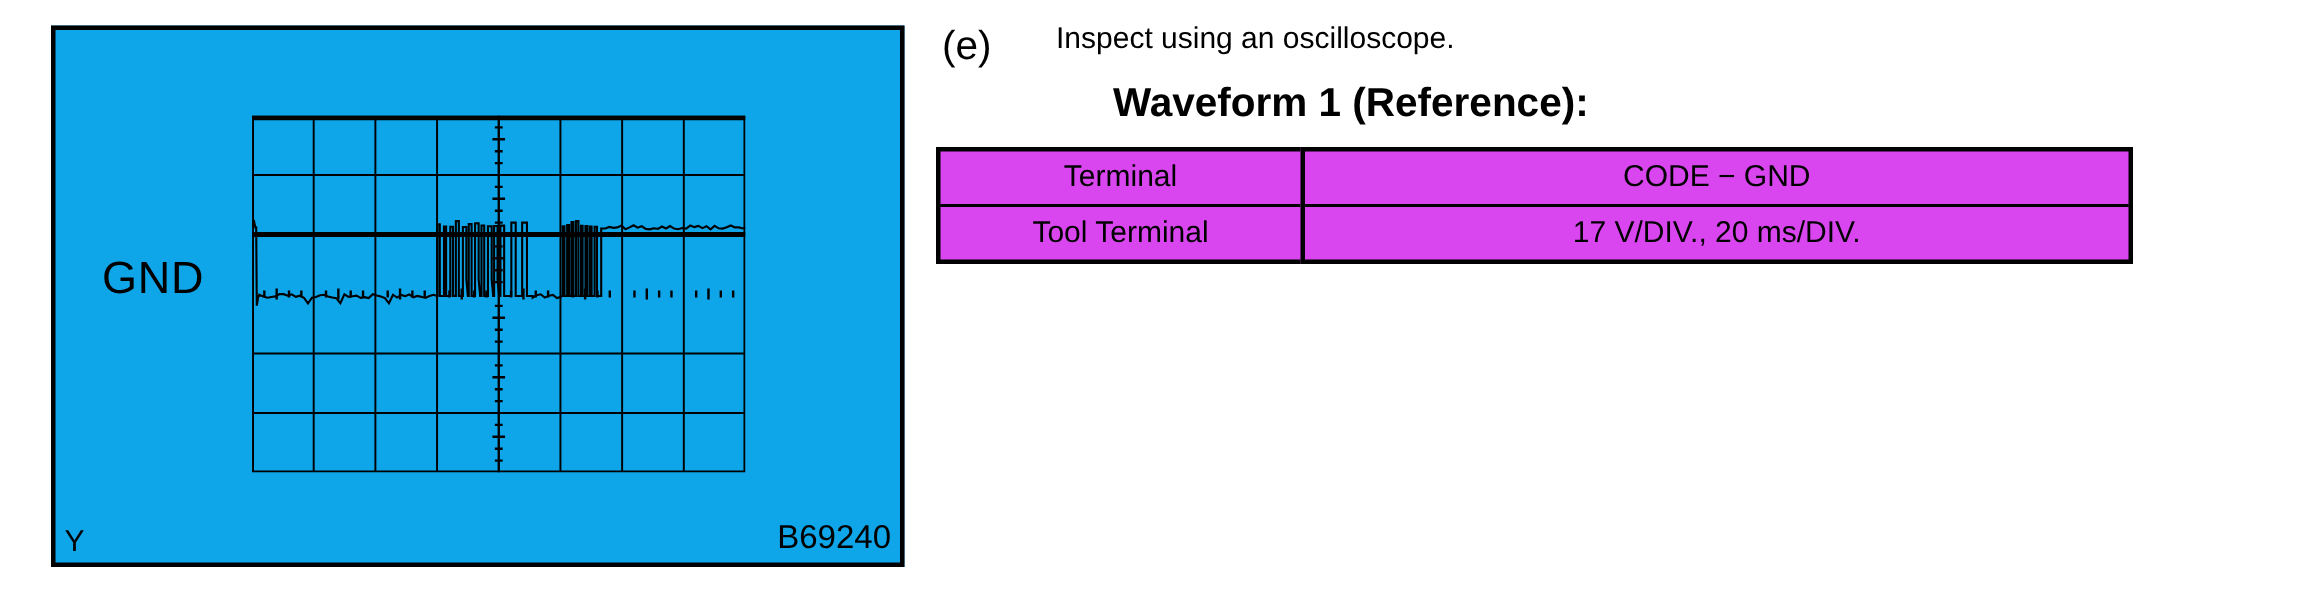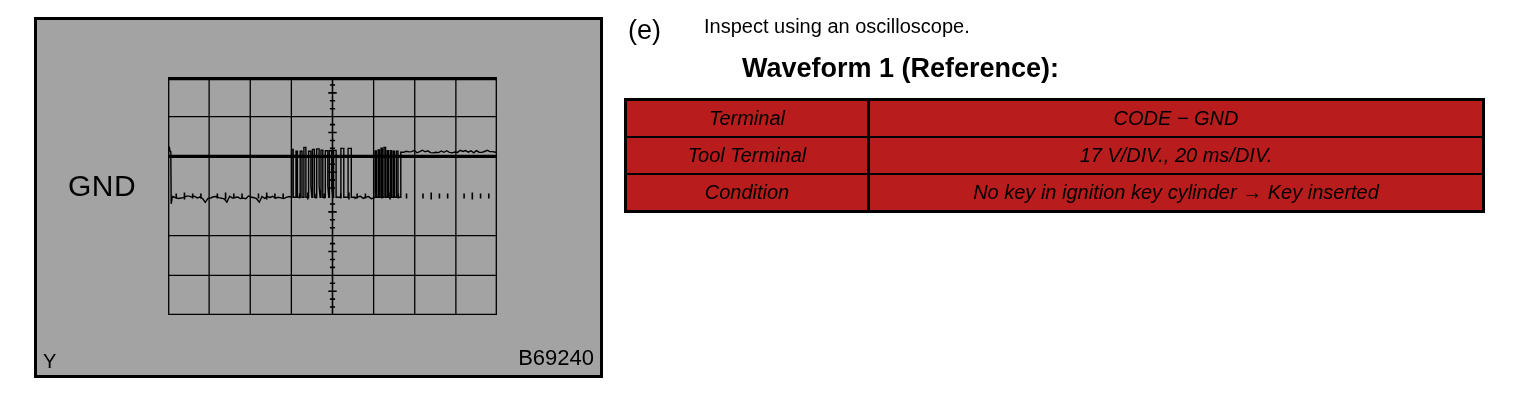--- a/index.html
+++ b/index.html
@@ -2,34 +2,33 @@
 <html><head>
 <meta charset="utf-8">
 <style>
   html,body{margin:0;padding:0;}
   body{
     width:1536px;height:402px;position:relative;background:#ffffff;
     font-family:"Liberation Sans",sans-serif;color:#000;overflow:hidden;
   }
   .scope-panel{
     position:absolute;left:34px;top:17px;width:569px;height:361px;
-    border:3px solid #000;box-sizing:border-box;background:#a3a3a3;
+    border:3px solid #000;box-sizing:border-box;background:#0ea5e9;
   }
   .gnd-label{position:absolute;left:31px;top:151px;font-size:30px;line-height:1;letter-spacing:.5px;}
   .scope-svg{position:absolute;left:131px;top:57px;}
   .y-label{position:absolute;left:6px;bottom:4px;font-size:20px;line-height:1;}
   .figure-code{position:absolute;right:6px;bottom:6px;font-size:22px;line-height:1;}
   .step-label{position:absolute;left:628px;top:14px;font-size:27px;line-height:1.2;}
   .step-text{position:absolute;left:704px;top:14px;font-size:20px;line-height:1.2;}
   .waveform-title{position:absolute;left:703px;top:52px;font-size:27px;font-weight:bold;line-height:1.2;margin-left:39px;}
   table.spec{
-    position:absolute;left:624px;top:98px;width:861px;
-    border-collapse:collapse;table-layout:fixed;background:#b91c1c;
+    position:absolute;left:624px;top:98px;width:798px;
+    border-collapse:collapse;table-layout:fixed;background:#d946ef;
     border:3px solid #000;
-    font-style:italic;
   }
   table.spec td{
     border:2px solid #000;text-align:center;vertical-align:middle;
     font-size:20px;height:35px;padding:0 4px;white-space:nowrap;
   }
   table.spec td.label-cell{width:232px;border-right:3px solid #000;}
 </style>
 </head>
 <body>
 
@@ -54,18 +53,14 @@
 <table class="spec">
   <tbody>
       <tr>
     <td class="label-cell">Terminal</td>
     <td>CODE − GND</td>
   </tr>
   <tr>
     <td class="label-cell">Tool Terminal</td>
     <td>17 V/DIV., 20 ms/DIV.</td>
   </tr>
-  <tr>
-    <td class="label-cell">Condition</td>
-    <td>No key in ignition key cylinder → Key inserted</td>
-  </tr>
 </tbody>
   </table>
 
 </body></html>

